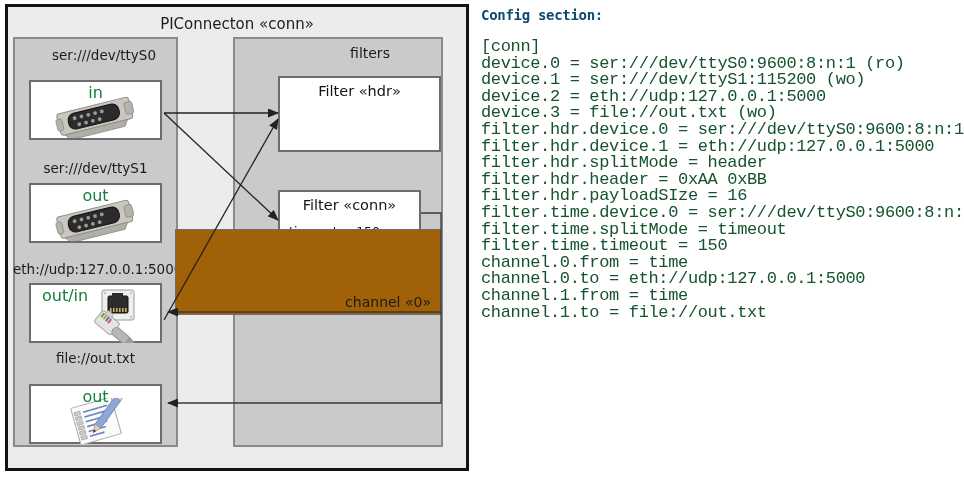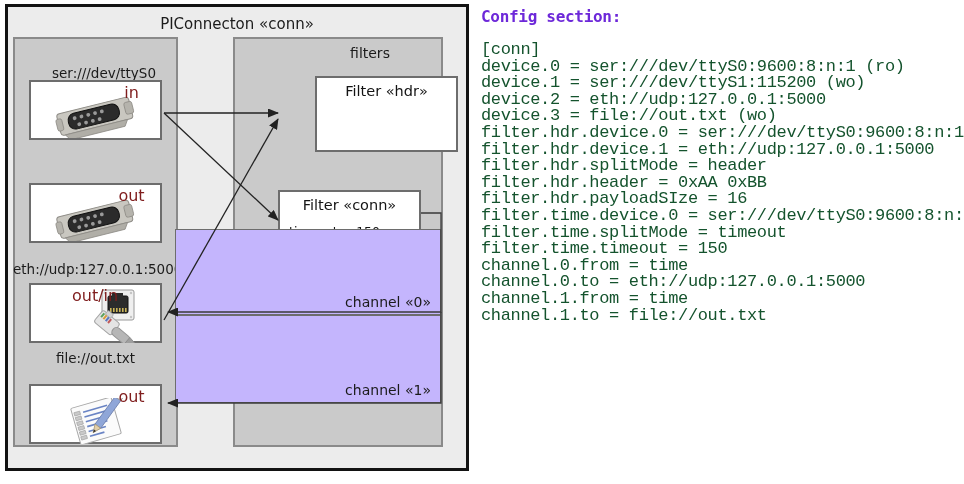--- a/index.html
+++ b/index.html
@@ -66,27 +66,26 @@
     left: 29px;
     width: 133px;
     height: 60px;
   }
   .dev-card-io {
     position: absolute;
     top: 1px;
     left: 0; width: 100%;
     text-align: center;
     font-size: 16px;
-    color: #7f1d1d;
+    color: #15803d;
     z-index: 2;
-    margin-left: 36px;
   }
   .dev-card-io.left {
     text-align: left;
-    padding-left: 5px;
+    padding-left: 11px;
   }
   .dev-icon {
     position: absolute;
     left: 50%;
     transform: translateX(-50%);
     top: 14px;
   }
 
   
   .filter-card {
@@ -105,21 +104,21 @@
     position: absolute;
     top: 32px; left: 9px;
     font-size: 12.5px;
     color: #141414;
     line-height: 16px;
   }
 
   
   .channel-box {
     position: absolute;
-    background: #c4b5fd;
+    background: #a16207;
     border: 1px solid #6d6d6d;
   }
   .channel-label {
     position: absolute;
     right: 9px; bottom: 4px;
     font-size: 14px;
     color: #1b1b1b;
   }
 
   
@@ -132,22 +131,22 @@
 
   
   #config-panel {
     position: absolute;
     left: 481px; top: 7px;
     width: 478px;
   }
   #config-heading {
     font-family: "DejaVu Sans Mono", monospace;
     font-weight: bold;
-    font-size: 16px;
-    color: #6d28d9;
+    font-size: 14px;
+    color: #0c4a6e;
     letter-spacing: -0.3px;
     margin-bottom: 16px;
   }
   #config-body {
     font-family: Liberation Mono, monospace;
     font-size: 17px;
     line-height: 16.6px;
     color: #14532d;
     white-space: pre;
     letter-spacing: -0.35px;
@@ -157,21 +156,21 @@
 <body>
 
 <div id="root">
 
   <div class="outer-frame">
     <div class="outer-title">PIConnecton «conn»</div>
   </div>
 
   <div class="group-box" id="devices-group"></div>
 
-  <div class="dev-label" style="left:13px; width:182px; top:65px;">ser:///dev/ttyS0</div>
+  <div class="dev-label" style="left:13px; width:182px; top:47px;">ser:///dev/ttyS0</div>
   <div class="dev-card" style="top:80px;">
     <div class="dev-card-io">in</div>
     <div class="dev-icon">
       <svg width="96" height="42" viewBox="0 0 96 42">
         <g transform="rotate(-14 48 21)">
           <rect x="10" y="9" width="74" height="22" rx="3" fill="#c9c7c0" stroke="#8e8c86" stroke-width="1"></rect>
           <rect x="20" y="12" width="52" height="16" rx="7" fill="#2b2b2b" stroke="#111" stroke-width="1"></rect>
           <g fill="#9a9a9a">
             <circle cx="27" cy="17" r="1.9"></circle>
               <circle cx="34" cy="17" r="1.9"></circle>
@@ -184,20 +183,21 @@
               <circle cx="51" cy="24" r="1.9"></circle>
           </g>
           <rect x="8" y="14" width="6" height="12" rx="2" fill="#b5b3ac" stroke="#8e8c86" stroke-width="0.8"></rect>
           <rect x="78" y="14" width="8" height="12" rx="2" fill="#b5b3ac" stroke="#8e8c86" stroke-width="0.8"></rect>
           <path d="M14 31 L78 31 L74 37 L18 37 Z" fill="#b0aea7" stroke="#8e8c86" stroke-width="0.8"></path>
         </g>
       </svg>
     </div>
   </div>
 
+  <div class="dev-label" style="left:13px; width:165px; top:160px;">ser:///dev/ttyS1</div>
   <div class="dev-card" style="top:183px;">
     <div class="dev-card-io">out</div>
     <div class="dev-icon">
       <svg width="96" height="42" viewBox="0 0 96 42">
         <g transform="rotate(-14 48 21)">
           <rect x="10" y="9" width="74" height="22" rx="3" fill="#c9c7c0" stroke="#8e8c86" stroke-width="1"></rect>
           <rect x="20" y="12" width="52" height="16" rx="7" fill="#2b2b2b" stroke="#111" stroke-width="1"></rect>
           <g fill="#9a9a9a">
             <circle cx="27" cy="17" r="1.9"></circle>
               <circle cx="34" cy="17" r="1.9"></circle>
@@ -284,38 +284,35 @@
           <path d="M42.2 35 L44.8 35 L43.5 38 Z" fill="#2b2b2b"></path>
         </g>
       </svg>
     </div>
   </div>
 
   <div class="group-box" id="filters-group">
     <div class="group-title">filters</div>
   </div>
 
-  <div class="filter-card" style="left:278px; top:76px; width:143px; height:76px;margin-left:37px;">
+  <div class="filter-card" style="left:278px; top:76px; width:163px; height:76px;">
     <div class="filter-title">Filter «hdr»</div>
     <div class="filter-props">
     </div>
   </div>
 
   <div class="filter-card" style="left:278px; top:190px; width:143px; height:76px;">
     <div class="filter-title">Filter «conn»</div>
     <div class="filter-props">
       <div>timeout = 150 ms</div>
     </div>
   </div>
 
   <div class="channel-box" style="left:175px; top:229px; width:266px; height:86px;">
     <div class="channel-label">channel «0»</div>
-  </div>
-  <div class="channel-box" style="left:175px; top:315px; width:266px; height:88px;">
-    <div class="channel-label">channel «1»</div>
   </div>
 
   <svg id="connectors">
     <defs>
       <marker id="ah" markerWidth="11" markerHeight="9" refX="10" refY="4.5" orient="auto" markerUnits="userSpaceOnUse">
         <path d="M0,0 L11,4.5 L0,9 Z" fill="#222"></path>
       </marker>
     </defs>
 
     <line x1="164" y1="113" x2="278" y2="113" stroke="#222" stroke-width="1.3" marker-end="url(#ah)"></line>

